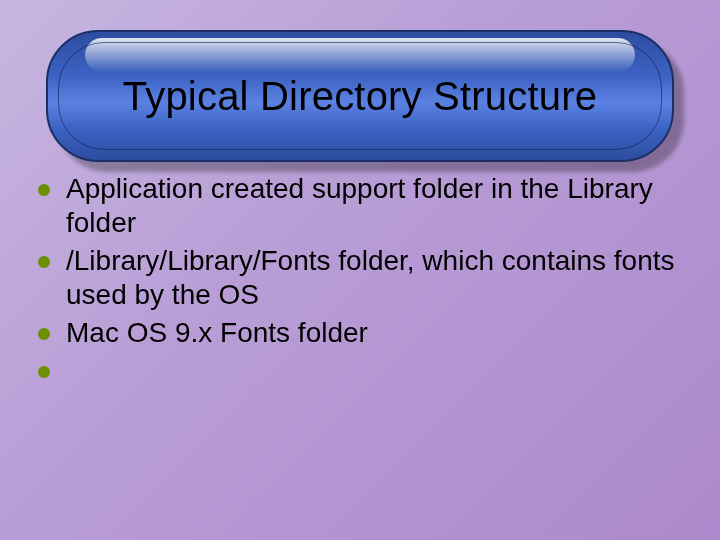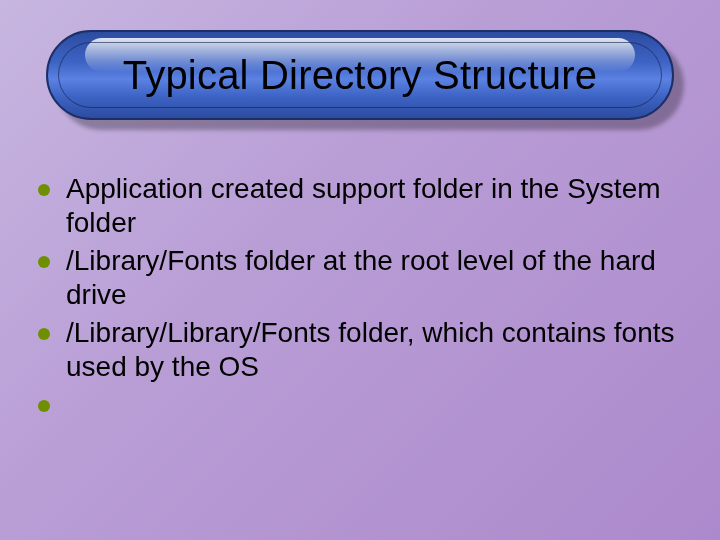--- a/index.html
+++ b/index.html
@@ -15,21 +15,21 @@
     height: 540px;
     background: linear-gradient(135deg, #c7b6e0 0%, #b99ed6 40%, #ac89cc 100%);
     position: relative;
     box-sizing: border-box;
   }
   .title-wrap {
     position: absolute;
     left: 46px;
     top: 30px;
     width: 628px;
-    height: 90px;
+    height: 132px;
   }
   .title-shadow {
     position: absolute;
     left: 10px;
     top: 10px;
     width: 100%;
     height: 100%;
     border-radius: 52px;
     background: rgba(0,0,0,0.28);
     filter: blur(2px);
@@ -118,28 +118,28 @@
     <div class="title-pill">
       <div class="title-inner">
         <div class="title-text">Typical Directory Structure</div>
       </div>
     </div>
   </div>
 
   <div class="body">
     <div class="item">
       <div class="bullet"></div>
-      <div class="item-text">Application created support folder in the System folder</div>
-    </div>
-    <div class="item">
-      <div class="bullet"></div>
-      <div class="item-text">/Library/Fonts folder at the root level of the hard drive</div>
+      <div class="item-text">Application created support folder in the Library folder</div>
     </div>
     <div class="item">
       <div class="bullet"></div>
       <div class="item-text">/Library/Library/Fonts folder, which contains fonts used by the OS</div>
+    </div>
+    <div class="item">
+      <div class="bullet"></div>
+      <div class="item-text">Mac OS 9.x Fonts folder</div>
     </div>
     <div class="item">
       <div class="bullet"></div>
     </div>
   </div>
 
 </div>
 
 </body></html>

